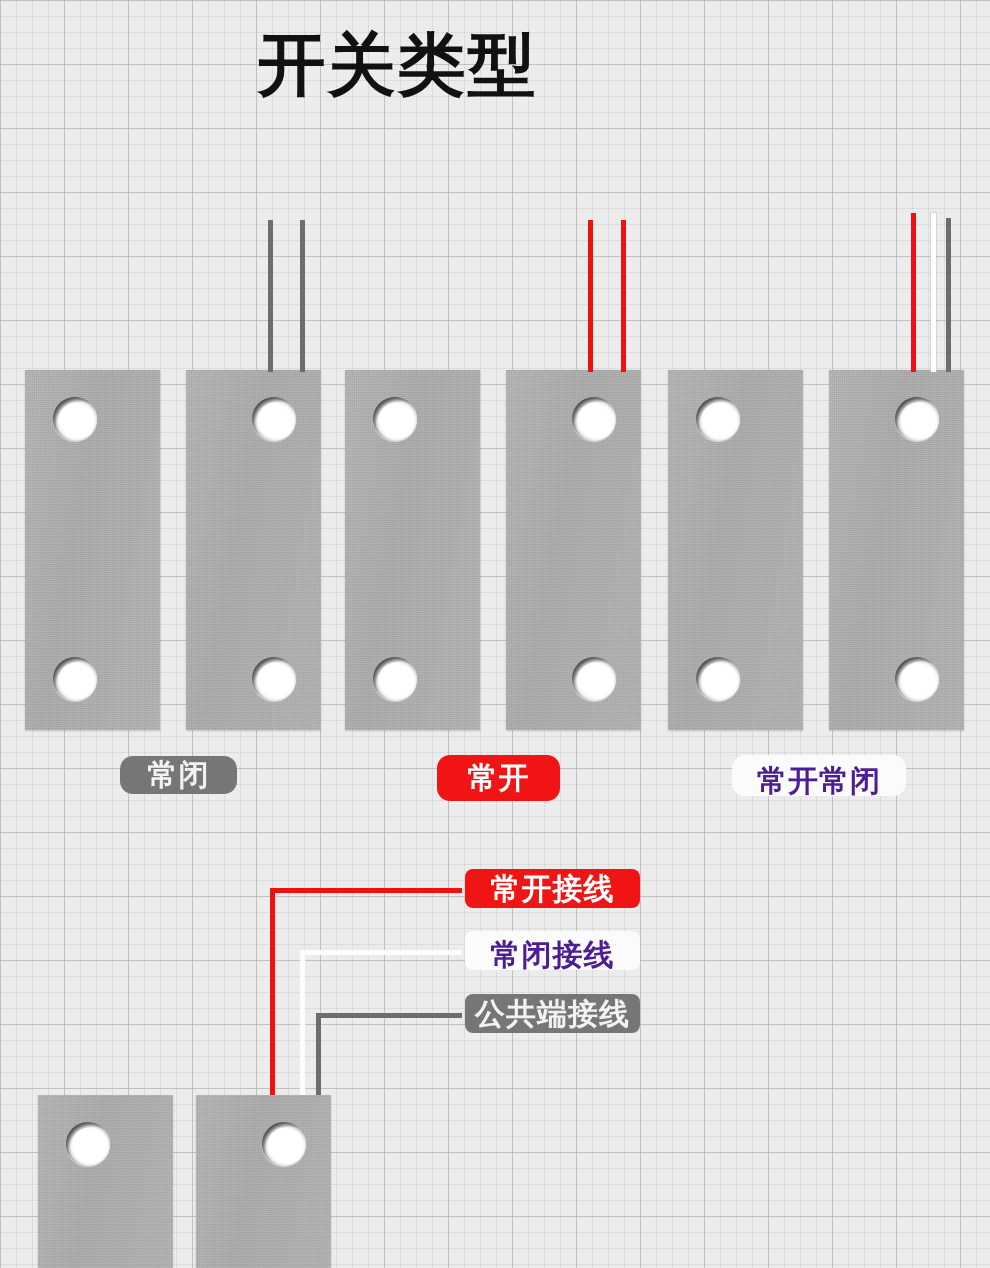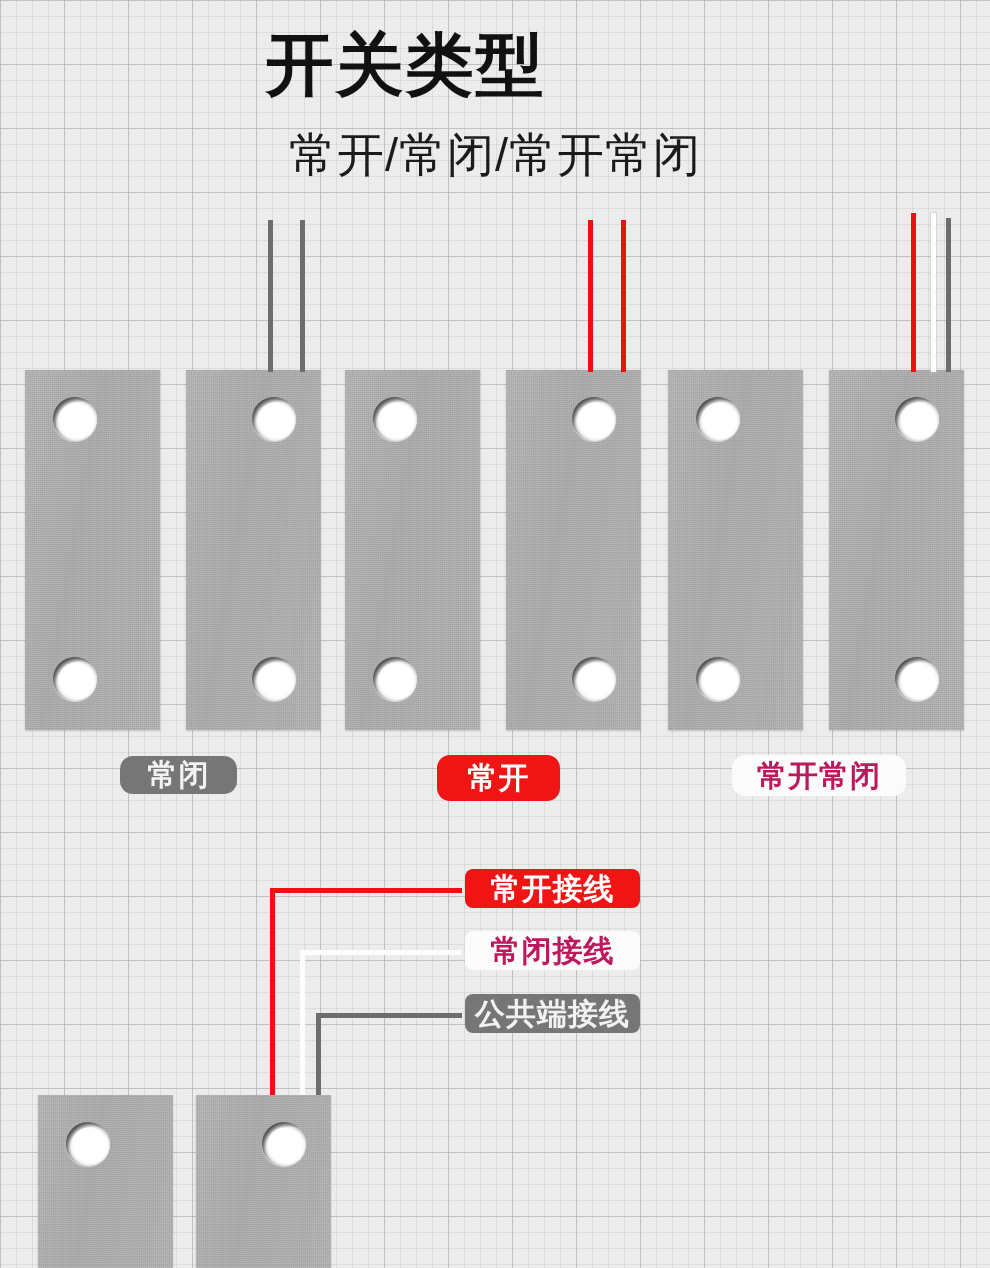--- a/index.html
+++ b/index.html
@@ -24,21 +24,21 @@
       linear-gradient(to bottom, rgba(190,190,190,0.35) 1px, transparent 1px);
     background-size: 64px 64px, 64px 64px, 16px 16px, 16px 16px;
     background-position: 0 0, 0 0, 0 0, 0 0;
     overflow: hidden;
   }
 
   
   .title-wrap {
     position: absolute;
     top: 30px;
-    left: 12px;
+    left: 4px;
     width: 787px;
     text-align: center;
   }
   .main-title {
     display: inline-block;
     font-size: 68px;
     line-height: 1;
     font-weight: bold;
     color: #111111;
     letter-spacing: 2px;
@@ -125,42 +125,39 @@
     border-radius: 13px;
     font-size: 30px;
     font-weight: bold;
     letter-spacing: 1px;
     white-space: nowrap;
     line-height: 1;
     box-sizing: border-box;
   }
   .badge-gray  { background: #767676; color: #f2f2f2; }
   .badge-red   { background: #f01414; color: #ffffff; }
-  .badge-white { background: #fbfbfb; color: #be185d; }
+  .badge-white { background: #fbfbfb; color: #4c1d95; align-items: flex-end; }
 
   
   .lwire { position: absolute; }
   .lwire .seg-v { position: absolute; width: 5px; }
   .lwire .seg-h { position: absolute; height: 5px; }
   .seg-red   { background: #ef1111; }
   .seg-white { background: #fdfdfd; }
   .seg-gray  { background: #6d6d6d; }
 </style>
 </head>
 <body>
 
 <div id="page">
 
   <div class="title-wrap">
     <span class="main-title"><span class="plain">开关</span><span class="underlined">类型</span></span>
   </div>
 
-  <div class="subtitle-wrap">
-    <span class="subtitle">常开/常闭/常开常闭</span>
-  </div>
 
   <div class="block" style="left:25px; top:370px; width:135px; height:360px;">
     <div class="hole" style="left:28px; top:27px;"></div>
     <div class="hole" style="left:28px; top:287px;"></div>
   </div>
   <div class="block" style="left:186px; top:370px; width:135px; height:360px;">
     <div class="hole" style="left:66px; top:27px;"></div>
     <div class="hole" style="left:66px; top:287px;"></div>
   </div>
   <div class="wire-v wire-gray" style="left:268px; top:220px; height:152px;"></div>

